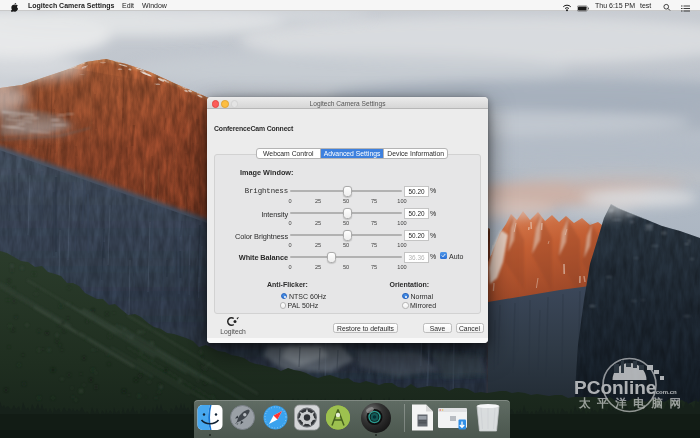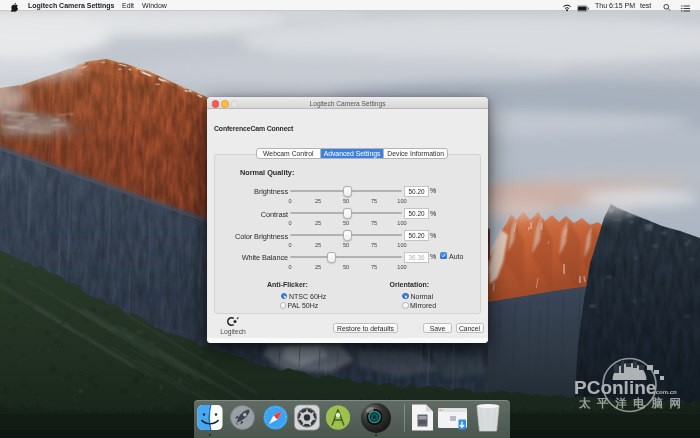--- a/index.html
+++ b/index.html
@@ -763,36 +763,36 @@
   <div class="tl" style="left:23.7px;background:#e4e4e4;border:0.5px solid #d2d2d2;"></div>
   <div id="title">Logitech Camera Settings</div>
  </div>
  <div class="wtxt bold" style="left:7px;top:27.5px;font-size:6.9px;letter-spacing:-0.15px;">ConferenceCam Connect</div>
  <div id="tabpanel"></div>
  <div id="tabs">
         <div>Webcam Control</div>
         <div class="sel">Advanced Settings</div>
         <div>Device Information</div>
       </div>
- <div class="wtxt bold" style="left:33px;top:70.5px;font-size:7.3px;">Normal Quality:</div>
-
- <div class="row-label" style="top:90px;">Brightness</div>
+ <div class="wtxt bold" style="left:33px;top:70.5px;font-size:7.3px;">Image Window:</div>
+
+ <div class="row-label" style="top:90px;font-family:Liberation Mono, monospace;">Brightness</div>
  <div class="track" style="top:92.5px;"></div>
  <div class="thumb" style="left:135.7px;top:88.5px;"></div>
  <div class="ticks" style="top:100.5px;">
         <span style="left:0">0</span>
         <span style="left:28px">25</span>
         <span style="left:56px">50</span>
         <span style="left:84px">75</span>
         <span style="left:112px">100</span>
       </div>
  <div class="vbox" style="top:88.5px;">50.20</div>
  <div class="pct" style="top:90px;">%</div>
 
- <div class="row-label" style="top:112.5px;">Contrast</div>
+ <div class="row-label" style="top:112.5px;">Intensity</div>
  <div class="track" style="top:115px;"></div>
  <div class="thumb" style="left:135.7px;top:111px;"></div>
  <div class="ticks" style="top:123px;">
         <span style="left:0">0</span>
         <span style="left:28px">25</span>
         <span style="left:56px">50</span>
         <span style="left:84px">75</span>
         <span style="left:112px">100</span>
       </div>
  <div class="vbox" style="top:111px;">50.20</div>
@@ -804,21 +804,21 @@
  <div class="ticks" style="top:145px;">
         <span style="left:0">0</span>
         <span style="left:28px">25</span>
         <span style="left:56px">50</span>
         <span style="left:84px">75</span>
         <span style="left:112px">100</span>
       </div>
  <div class="vbox" style="top:133px;">50.20</div>
  <div class="pct" style="top:134.5px;">%</div>
 
- <div class="row-label" style="top:156px;">White Balance</div>
+ <div class="row-label" style="top:156px;font-weight:bold;">White Balance</div>
  <div class="track" style="top:158.5px;"></div>
  <div class="thumb" style="left:120.2px;top:154.5px;"></div>
  <div class="ticks" style="top:166.5px;">
         <span style="left:0">0</span>
         <span style="left:28px">25</span>
         <span style="left:56px">50</span>
         <span style="left:84px">75</span>
         <span style="left:112px">100</span>
       </div>
  <div class="vbox" style="top:154.5px;color:#b5b5b5;">36.36</div>

